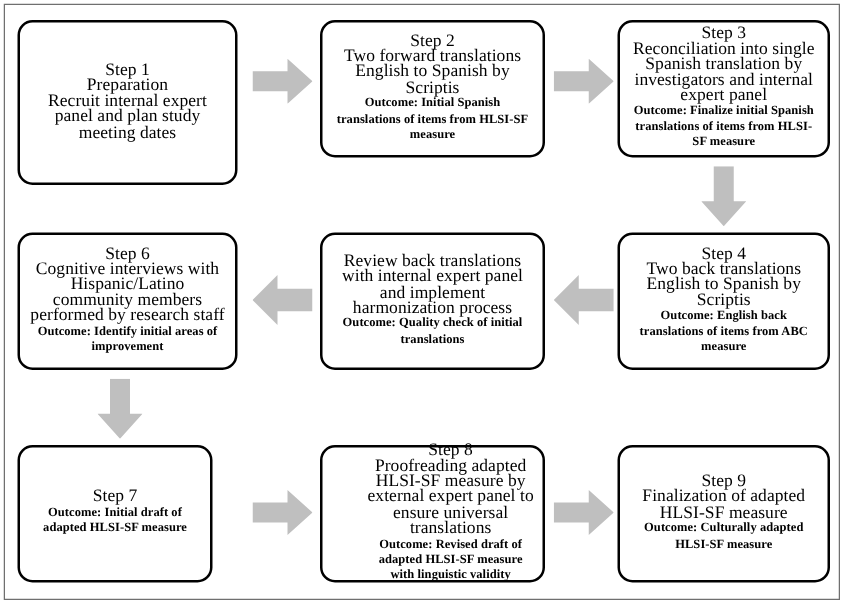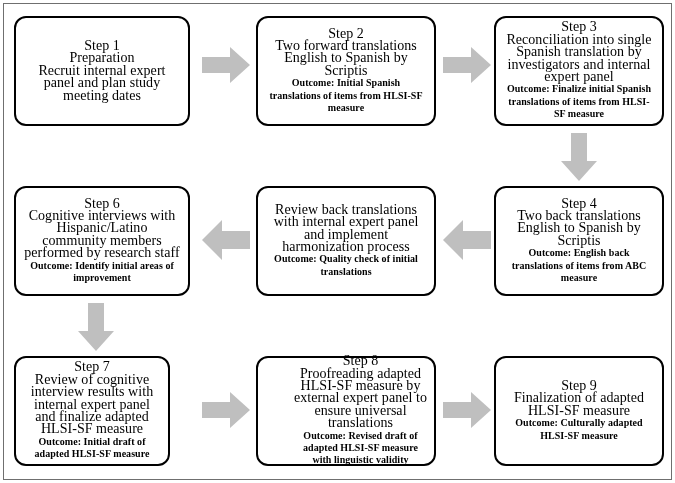--- a/index.html
+++ b/index.html
@@ -66,21 +66,21 @@
     display: block;
   }
 </style>
 </head>
 <body>
 
 <div id="canvas">
 
   <div class="outer-frame"></div>
 
-  <div class="step-box" style="left:14px; top:16px; width:176px; height:110px;">
+  <div class="step-box" style="left:14px; top:16px; width:176px; height:132px;">
     <span class="step-line">Step 1</span>
     <span class="step-line">Preparation</span>
     <span class="step-line">Recruit internal expert panel and plan study meeting dates</span>
   </div>
 
   <div class="arrow" style="left:202px; top:47px;">
     <svg width="48" height="36" viewBox="0 0 48 36" aria-hidden="true">
       <polygon points="0,10 28,10 28,0 48,18 28,36 28,26 0,26" fill="#bfbfbf"></polygon>
     </svg>
   </div>
@@ -141,21 +141,20 @@
   </div>
 
   <div class="arrow" style="left:78px; top:303px;">
     <svg width="36" height="48" viewBox="0 0 36 48" aria-hidden="true">
       <polygon points="10,0 26,0 26,28 36,28 18,48 0,28 10,28" fill="#bfbfbf"></polygon>
     </svg>
   </div>
 
   <div class="step-box" style="left:14px; top:356px; width:156px; height:110px;">
     <span class="step-line">Step 7</span>
-    <span class="step-line">Review of cognitive interview results with internal expert panel and finalize adapted HLSI-SF measure</span>
     <span class="step-outcome">Outcome: Initial draft of adapted HLSI-SF measure</span>
   </div>
 
   <div class="arrow" style="left:202px; top:392px;">
     <svg width="48" height="36" viewBox="0 0 48 36" aria-hidden="true">
       <polygon points="0,10 28,10 28,0 48,18 28,36 28,26 0,26" fill="#bfbfbf"></polygon>
     </svg>
   </div>
 
   <div class="step-box" style="left:256px; top:356px; width:180px; height:110px;padding-left:36px;">

